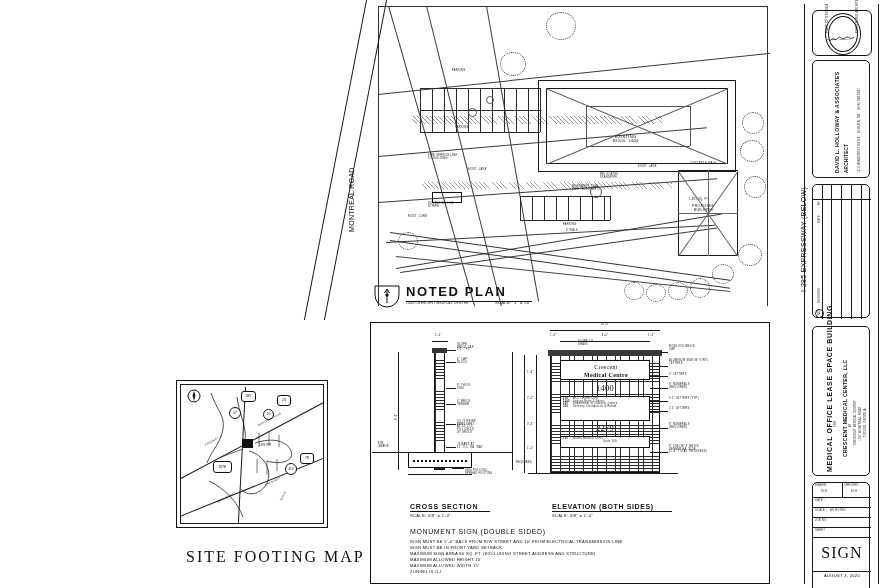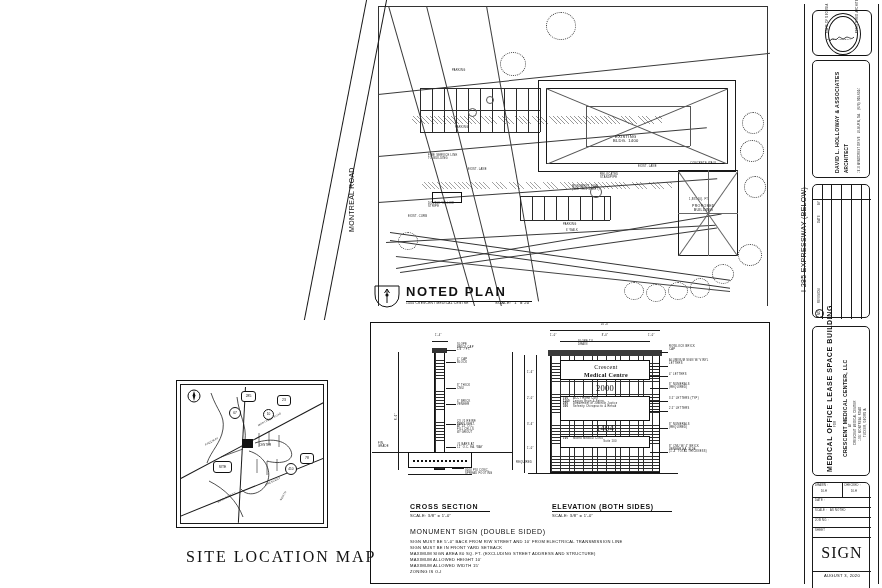--- a/index.html
+++ b/index.html
@@ -237,21 +237,21 @@
       <div class="shield" style="left:32px;top:76px;width:17px;height:10px;line-height:10px;">SITE</div>
 
       <div class="t tiny" style="left:24px;top:56px;transform:rotate(-30deg);">FREEWAY</div>
       <div class="t tiny" style="left:76px;top:34px;transform:rotate(-28deg);">MONTREAL ROAD</div>
       <div class="t tiny" style="left:84px;top:96px;transform:rotate(-26deg);">CRESCENT</div>
       <div class="t tiny" style="left:36px;top:112px;transform:rotate(-28deg);">MAIN STREET</div>
       <div class="t tiny" style="left:98px;top:110px;transform:rotate(-60deg);">NORTH</div>
       <div class="t tiny" style="left:78px;top:60px;">CENTER</div>
     </div>
 
-    <div class="t t16" style="left:186px;top:549px;letter-spacing:2px;font-family:'Liberation Serif',serif;">SITE LOCATION MAP</div>
+    <div class="t t16" style="left:186px;top:549px;letter-spacing:2px;font-family:'Liberation Serif',serif;">SITE FOOTING MAP</div>
   </div>
 
   <div class="bx" style="left:370px;top:322px;width:400px;height:262px;border-color:#111;"></div>
 
   <div>
 
     <div class="abs brickpat" style="left:434px;top:352px;width:11px;height:118px;border:1px solid #111;box-sizing:border-box;"></div>
     <div class="abs" style="left:432px;top:348px;width:15px;height:5px;background:#333;"></div>
 
     <div class="abs" style="left:408px;top:452px;width:64px;height:16px;border:1px solid #111;box-sizing:border-box;background:#fff;">
@@ -304,42 +304,42 @@
   <div>
 
     <div class="abs brickpat" style="left:550px;top:355px;width:110px;height:118px;border:1px solid #111;box-sizing:border-box;"></div>
     <div class="abs" style="left:548px;top:350px;width:114px;height:6px;background:#3a3a3a;"></div>
 
     <div class="abs" style="left:560px;top:360px;width:90px;height:20px;background:#fff;border:1px solid #111;box-sizing:border-box;">
       <div class="t t6 ctr" style="left:0;top:3px;width:90px;font-family:'Liberation Serif',serif;">Crescent</div>
       <div class="t t6 bold ctr" style="left:0;top:11px;width:90px;font-family:'Liberation Serif',serif;">Medical Centre</div>
     </div>
 
-    <div class="t t8 ctr" style="left:560px;top:384px;width:90px;font-family:'Liberation Serif',serif;">2000</div>
+    <div class="t t8 ctr" style="left:560px;top:384px;width:90px;font-family:'Liberation Serif',serif;">1400</div>
 
     <div class="abs" style="left:560px;top:396px;width:90px;height:25px;background:#fff;border:1px solid #111;box-sizing:border-box;padding:1px 2px;">
       <div style="display:flex;gap:2px;align-items:baseline;">
         <span class="t tiny bold" style="position:static;width:8px;">100</span>
         <span class="t tiny" style="position:static;">ACCT Home Care</span>
       </div>
       <div style="display:flex;gap:2px;align-items:baseline;">
         <span class="t tiny bold" style="position:static;width:8px;">1100</span>
         <span class="t tiny" style="position:static;">Legacy Brain &amp; Spine</span>
       </div>
       <div style="display:flex;gap:2px;align-items:baseline;">
         <span class="t tiny bold" style="position:static;width:8px;">200</span>
         <span class="t tiny" style="position:static;">Department of Juvenile Justice</span>
       </div>
       <div style="display:flex;gap:2px;align-items:baseline;">
         <span class="t tiny bold" style="position:static;width:8px;">300</span>
         <span class="t tiny" style="position:static;">Serenity Chiropractic &amp; Rehab</span>
       </div>
     </div>
 
-    <div class="t t8 ctr" style="left:560px;top:424px;width:90px;font-family:'Liberation Serif',serif;">1404</div>
+    <div class="t t8 ctr" style="left:560px;top:424px;width:90px;font-family:'Liberation Serif',serif;">2279</div>
 
     <div class="abs" style="left:560px;top:436px;width:90px;height:12px;background:#fff;border:1px solid #111;box-sizing:border-box;padding:1px 2px;">
       <div style="display:flex;gap:2px;align-items:baseline;">
         <span class="t tiny bold" style="position:static;width:8px;">100</span>
         <span class="t tiny" style="position:static;">Midtro Medical Clinic</span>
       </div>
       <div class="t tiny ctr" style="position:static;margin-left:10px;">Suite 100</div>
     </div>
 
     <div class="ln" style="left:528px;top:473px;width:150px;height:1.2px;"></div>

